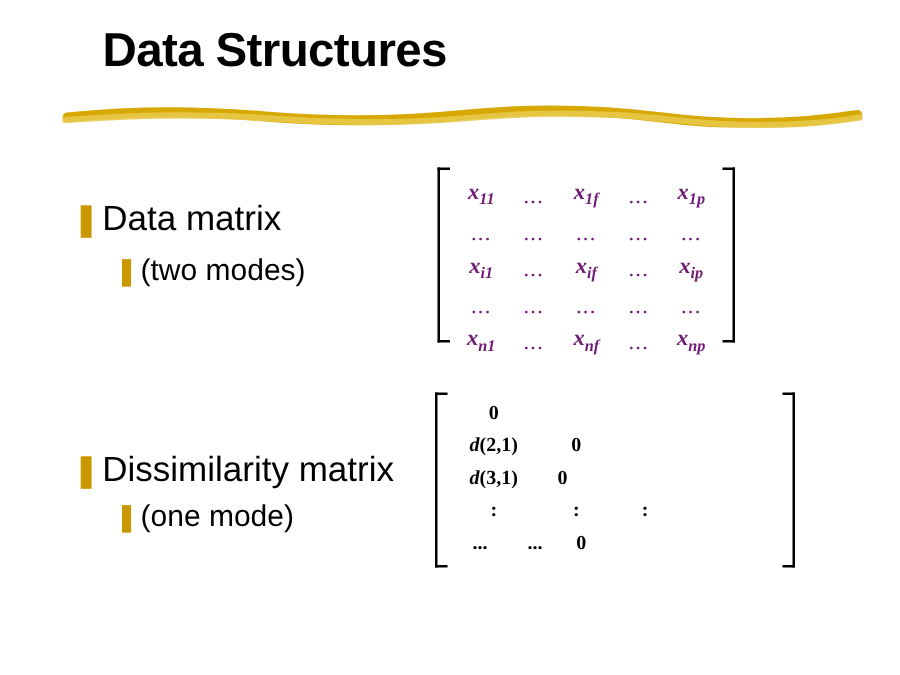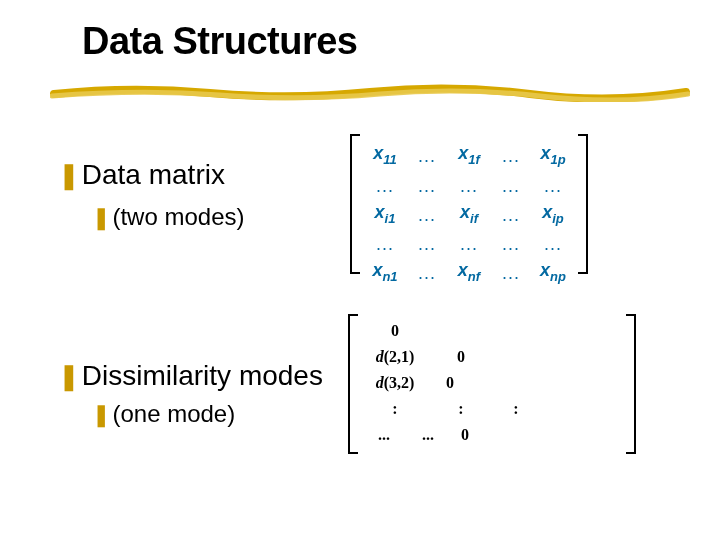--- a/index.html
+++ b/index.html
@@ -79,25 +79,25 @@
     height: 100%;
     border: 2px solid #000;
   }
   .bracket.left { left: 0; border-right: none; }
   .bracket.right { right: 0; border-left: none; }
   .m1table {
     position: absolute;
     top: 6px;
     left: 14px;
     right: 14px;
-    font-family: Liberation Sans, sans-serif;
+    font-family: Liberation Serif, serif;
     font-size: 18px;
     font-style: italic;
     font-weight: bold;
-    color: #0369a1;
+    color: #701a75;
   }
   .m1row { display: flex; justify-content: space-between; align-items: center; line-height: 26px; }
   .m1cell { width: 20%; text-align: center; white-space: nowrap; }
   .sub { font-size: 13px; vertical-align: sub; font-style: italic; }
   .dots { font-style: normal; font-weight: normal; letter-spacing: 1px; }
   
   .matrix2 {
     position: absolute;
     top: 314px;
     left: 348px;
@@ -135,21 +135,21 @@
 </div>
 
 <div class="item1">
   <span class="bullet-z">❚</span><span>Data matrix</span>
 </div>
 <div class="sub1">
   <span class="bullet-y">❚</span><span>(two modes)</span>
 </div>
 
 <div class="item2">
-  <span class="bullet-z">❚</span><span>Dissimilarity modes</span>
+  <span class="bullet-z">❚</span><span>Dissimilarity matrix</span>
 </div>
 <div class="sub2">
   <span class="bullet-y">❚</span><span>(one mode)</span>
 </div>
 
 <div class="matrix1">
   <div class="bracket left"></div>
   <div class="bracket right"></div>
   <div class="m1table" id="m1body">
       <div class="m1row">
@@ -202,21 +202,21 @@
         <div class="m2e">&nbsp;</div>
       </div>
       <div class="m2row">
         <div class="m2a"><span class="bold ital">d</span><span class="bold">(2,1)</span></div>
         <div class="m2b"><span class="bold">0</span></div>
         <div class="m2c">&nbsp;</div>
         <div class="m2d">&nbsp;</div>
         <div class="m2e">&nbsp;</div>
       </div>
       <div class="m2row">
-        <div class="m2b"><span class="bold ital">d</span><span class="bold">(3,2)</span></div>
+        <div class="m2a"><span class="bold ital">d</span><span class="bold">(3,1)</span></div>
         <div class="m2c"><span class="bold">0</span></div>
         <div class="m2d">&nbsp;</div>
         <div class="m2e">&nbsp;</div>
       </div>
       <div class="m2row">
         <div class="m2a"><span class="bold">:</span></div>
         <div class="m2b"><span class="bold">:</span></div>
         <div class="m2c"><span class="bold">:</span></div>
         <div class="m2d">&nbsp;</div>
         <div class="m2e">&nbsp;</div>

